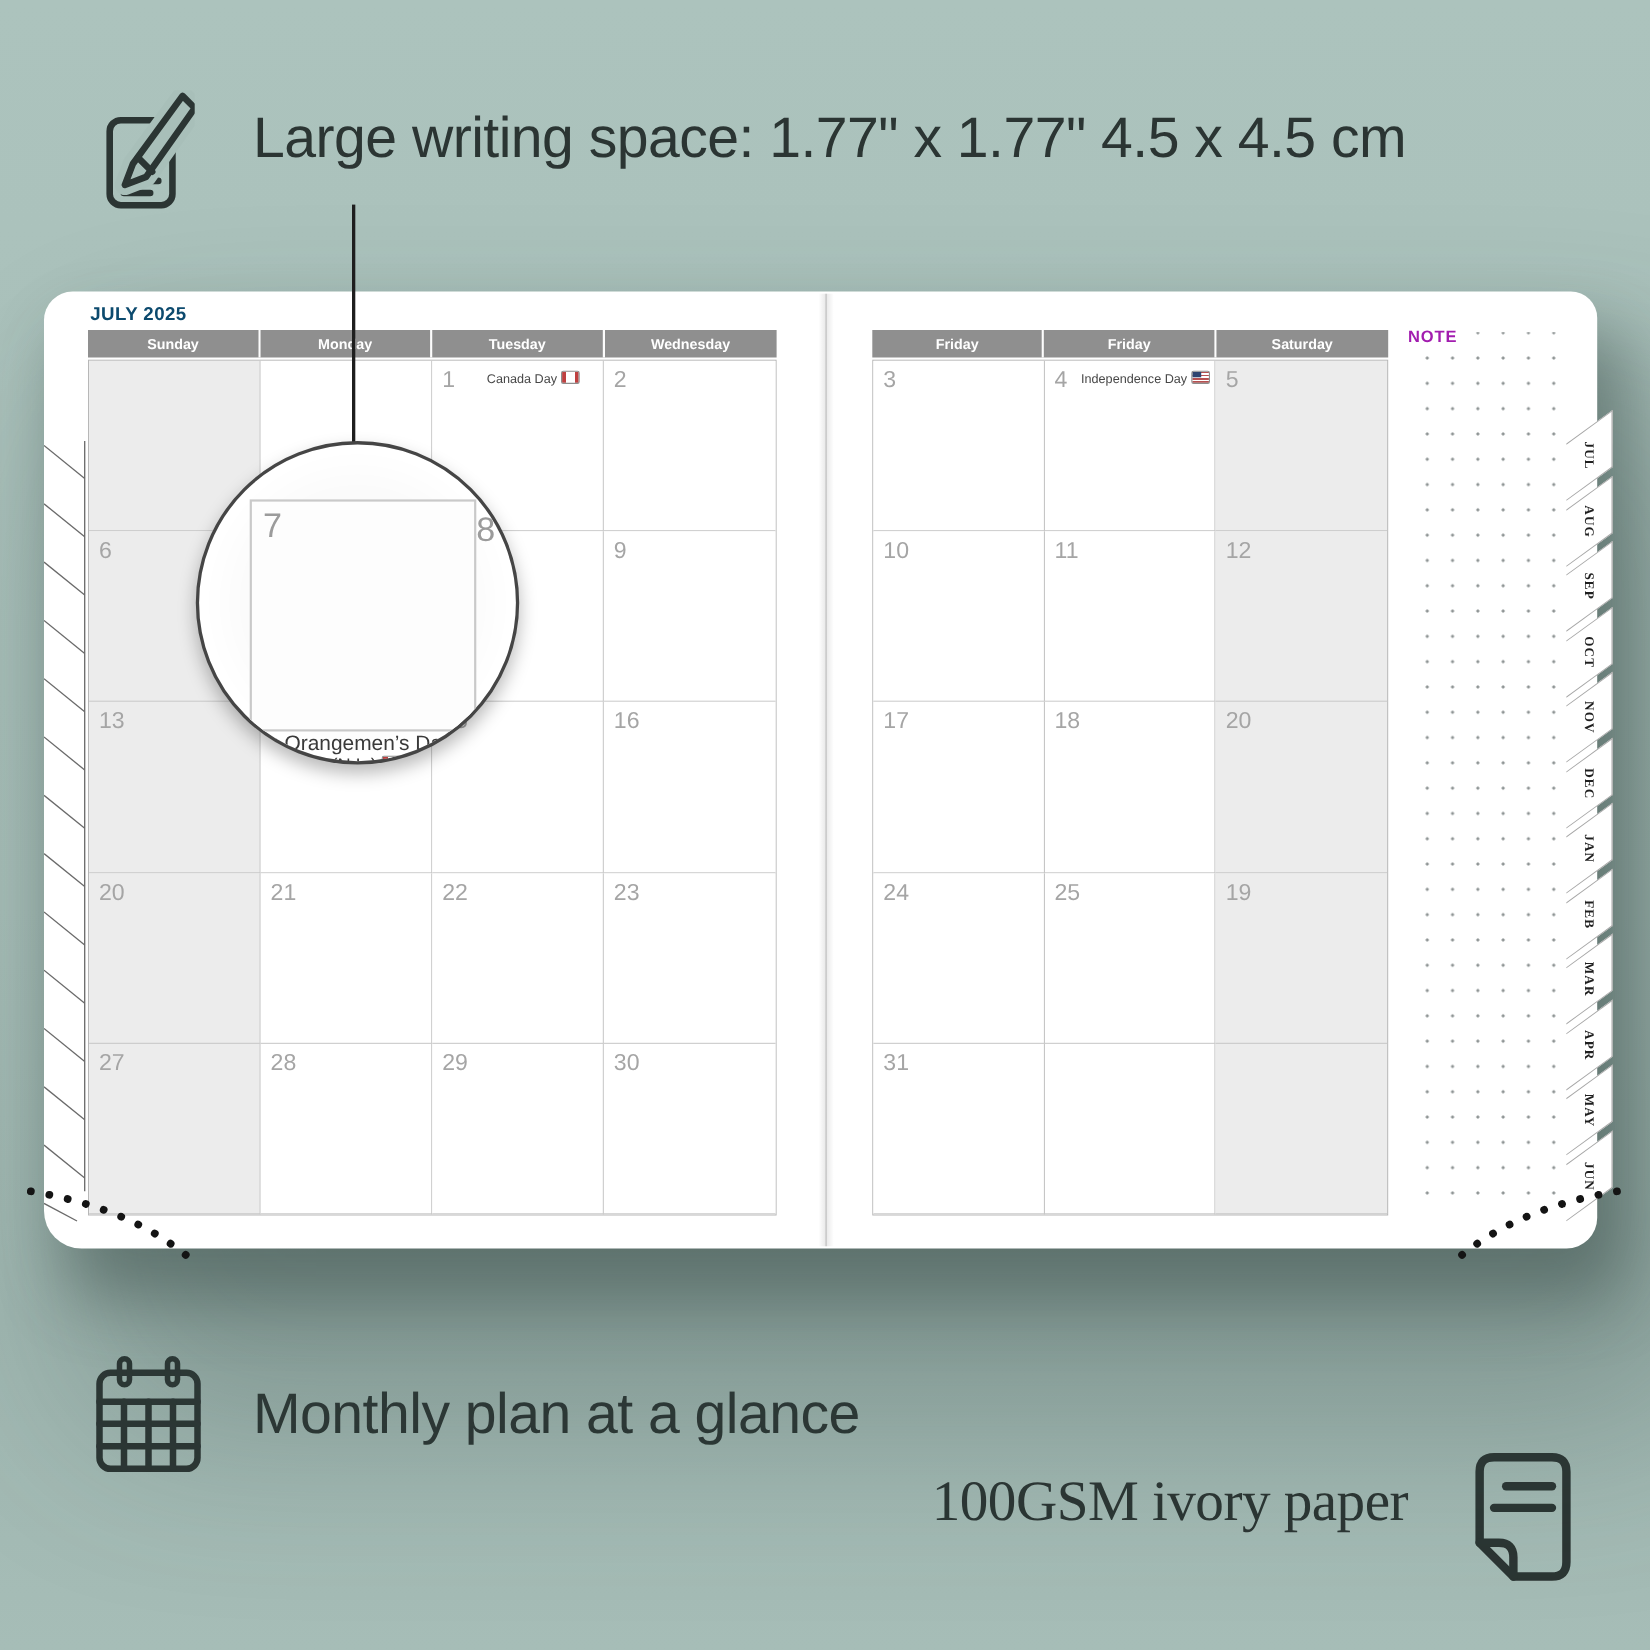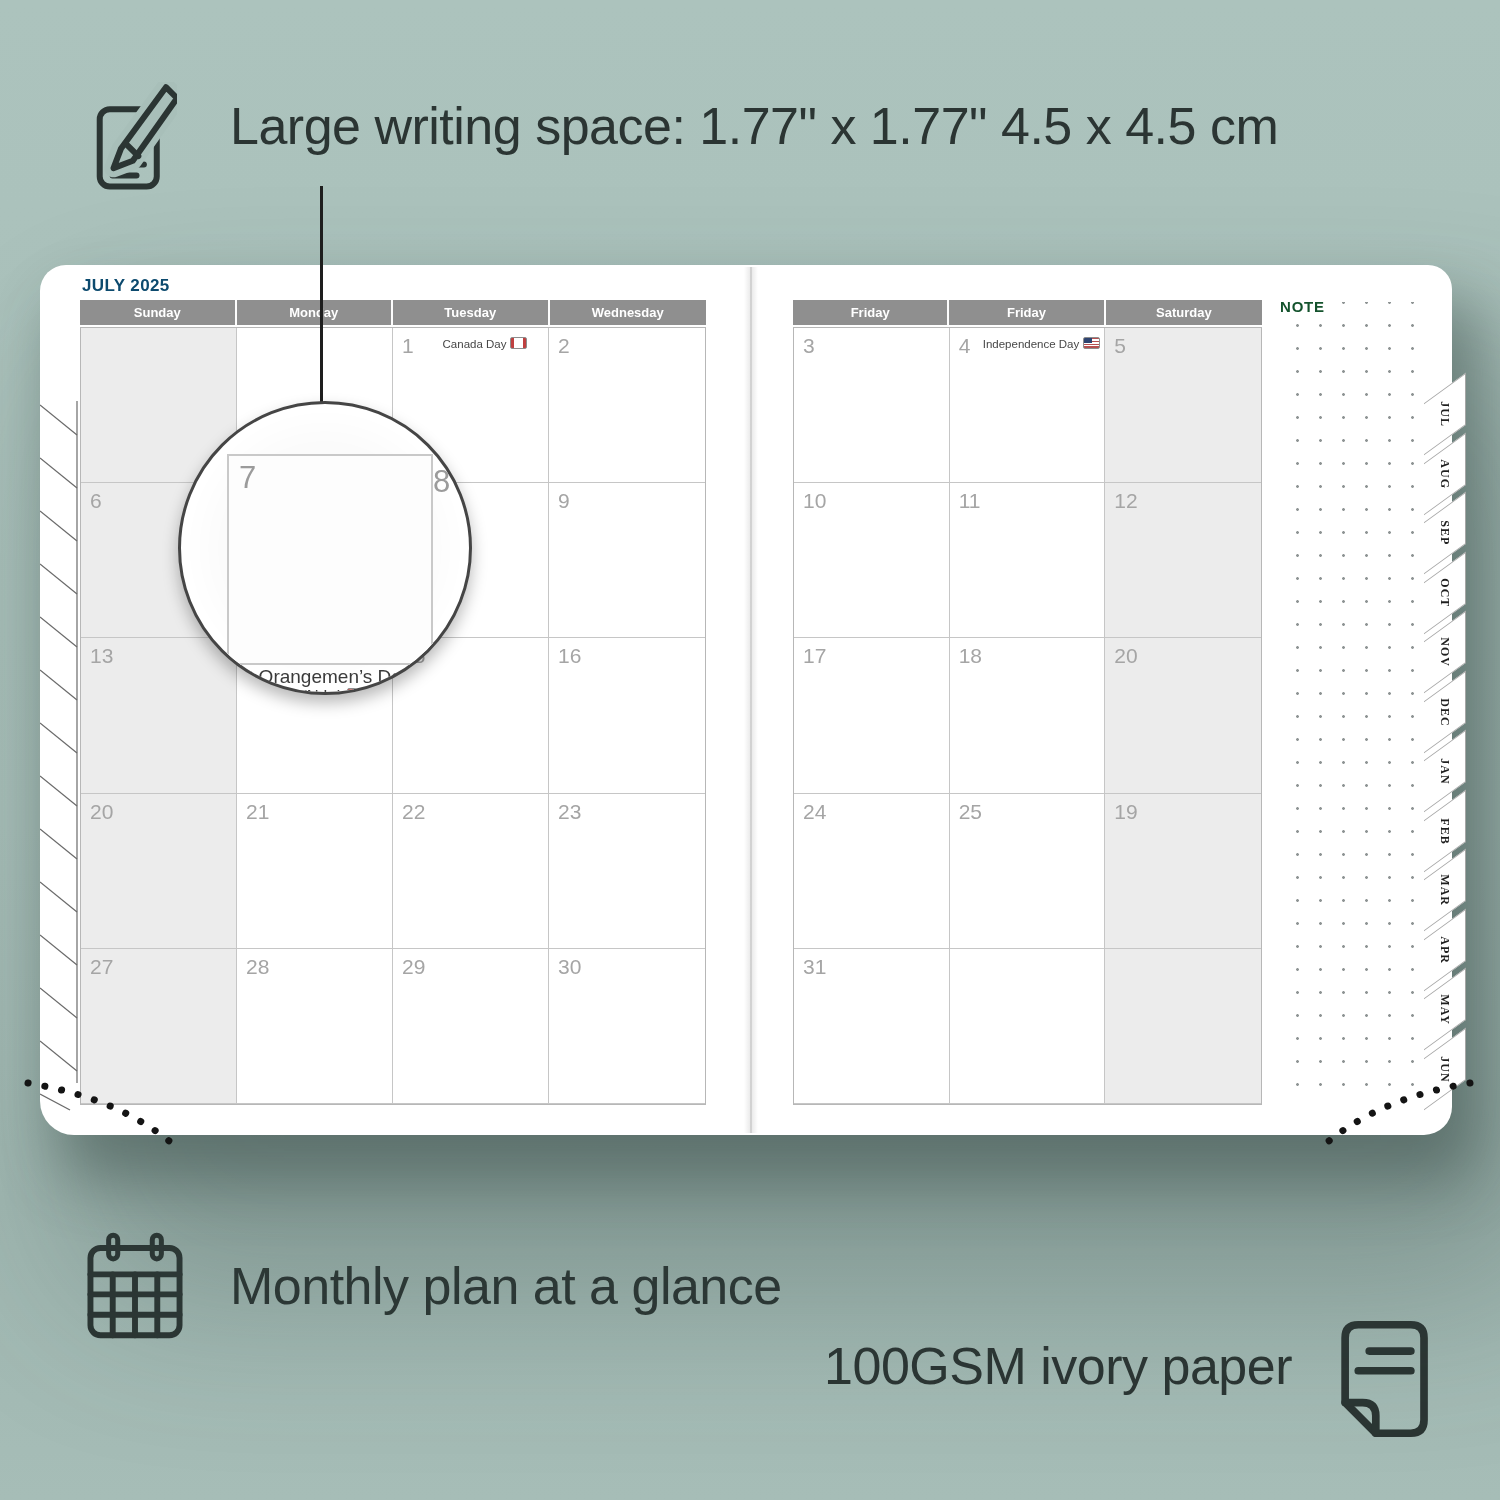--- a/index.html
+++ b/index.html
@@ -43,21 +43,21 @@
         vertical-align:-1px;margin-left:4px;background:#fff;}
   .flag.ca{background:linear-gradient(90deg,#bf4040 0 23%,#fff 23% 77%,#bf4040 77% 100%);}
   .flag.us{background:linear-gradient(#2e4470,#2e4470) 0 0/8px 5px no-repeat,
            repeating-linear-gradient(180deg,#b65050 0 1.4px,#fff 1.4px 2.8px);}
 
   
   #note-area{position:absolute;left:1240px;top:37px;width:150px;height:802px;
              background-image:radial-gradient(circle,#8e9494 1.3px,rgba(0,0,0,0) 1.5px);
              background-size:23px 23px;background-position:6px 12px;}
   #note-label{position:absolute;left:0;top:-4px;background:#fff;padding:0 8px 2px 0;
-              font-size:15px;font-weight:bold;color:#14532d;letter-spacing:.8px;}
+              font-size:15px;font-weight:bold;color:#a21caf;letter-spacing:.8px;}
 
   
   .tab{position:absolute;left:1424px;width:42px;height:52px;background:#fff;
        border:1px solid #a5a5a5;border-left:none;box-sizing:border-box;
        transform:skewY(-36deg);z-index:2;}
   .tab span{position:absolute;left:0;top:0;width:100%;height:100%;display:flex;
             align-items:center;justify-content:center;transform:skewY(36deg);
             writing-mode:vertical-rl;font-family:"Liberation Serif",serif;
             font-size:12px;font-weight:bold;color:#1f1f1f;letter-spacing:1px;}
 
@@ -315,21 +315,21 @@
       <path d="M6 45 H104"></path>
       <path d="M30.5 45 V112"></path>
         <path d="M55 45 V112"></path>
         <path d="M79.5 45 V112"></path>
       <path d="M6 67 H104"></path>
         <path d="M6 89.5 H104"></path>
     </svg>
   </div>
   <div class="annot" style="left:230px;top:1256px;">Monthly plan at a glance</div>
 
-  <div class="annot" style="right:208px;top:1336px;">100GSM ivory paper</div>
+  <div class="annot" style="right:220px;top:1336px;font-family:Liberation Serif, serif;">100GSM ivory paper</div>
   <div class="annot-icon" style="left:1322px;top:1316px;">
     <svg width="112" height="126" viewBox="0 0 100 115" fill="none" stroke="#2b3533" stroke-width="7" stroke-linejoin="round" stroke-linecap="round">
       <path d="M32 8 H80 Q92 8 92 20 V95 Q92 107 80 107 H48 L20 79 V20 Q20 8 32 8 Z"></path>
       <path d="M48 107 V91 Q48 79 36 79 H20"></path>
       <path d="M42 32 H80"></path>
         <path d="M32 50 H80"></path>
     </svg>
   </div>
 
 </div>

